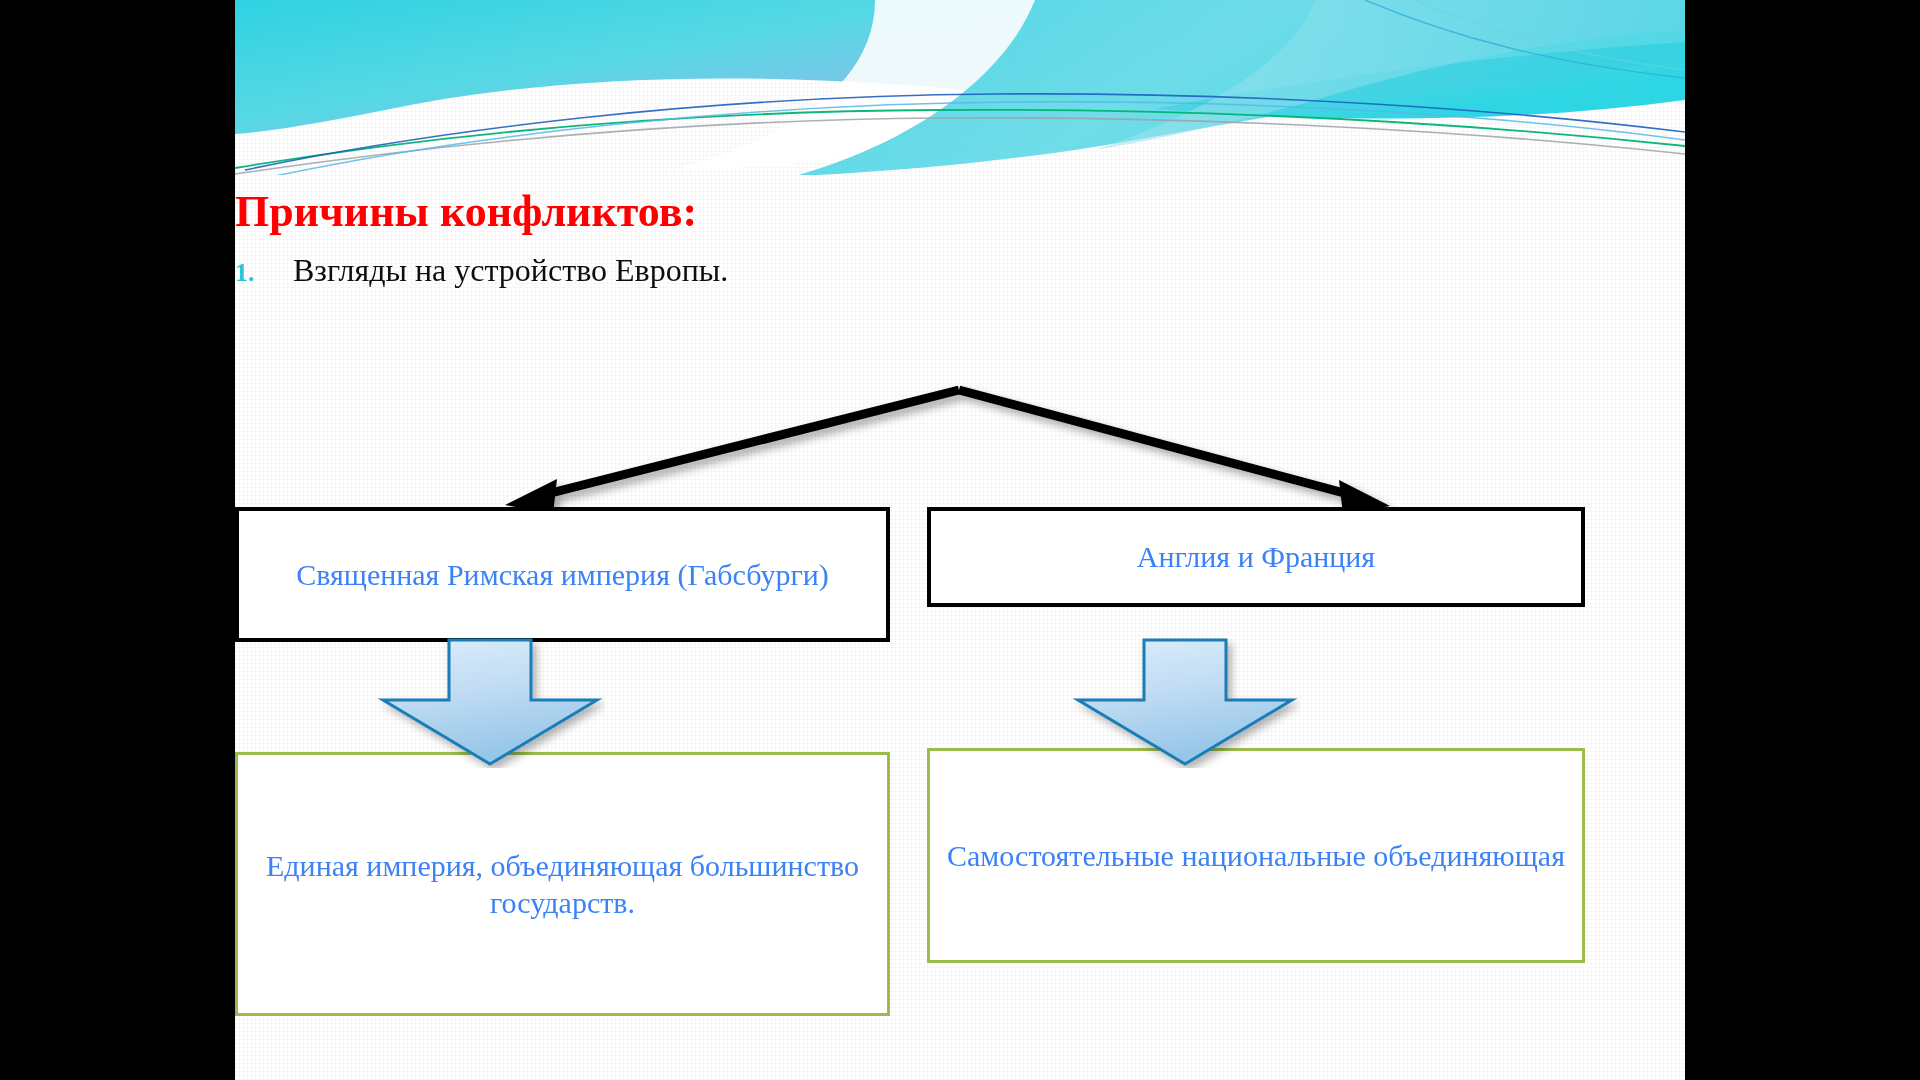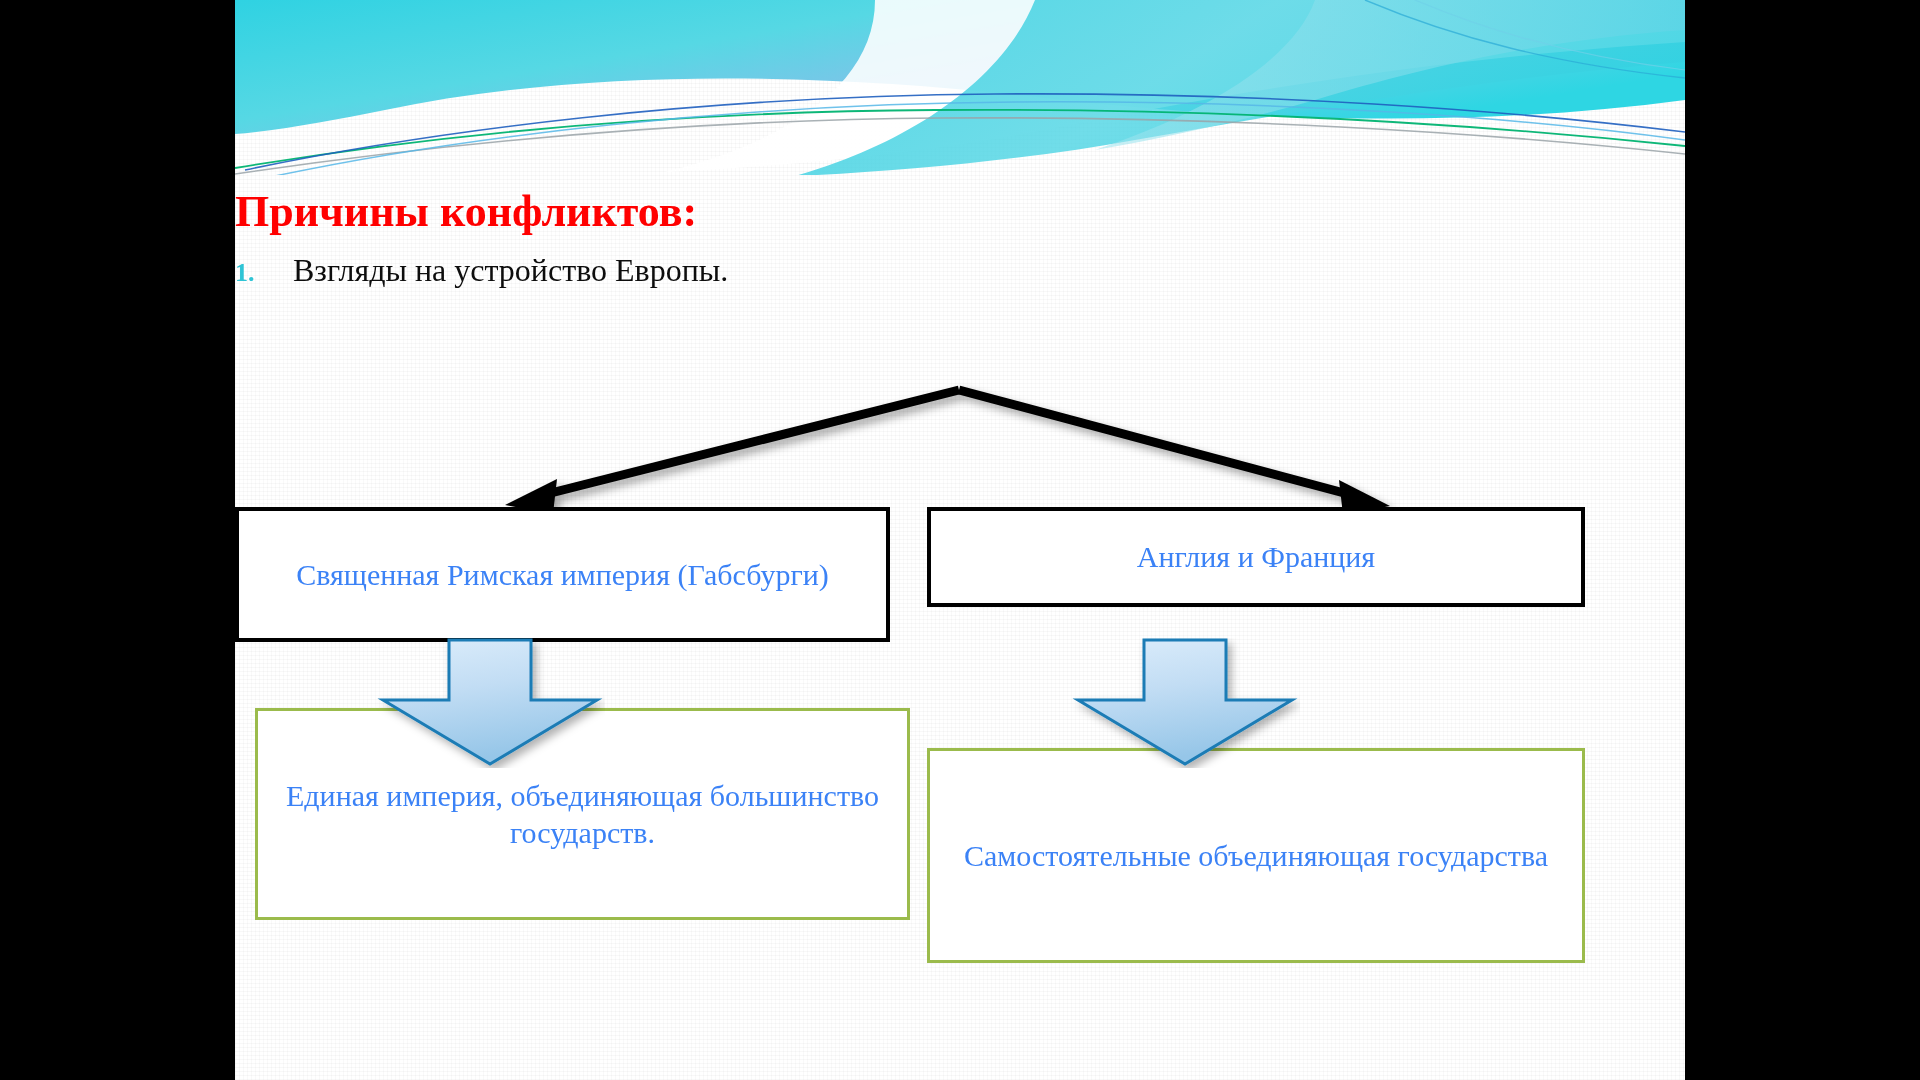--- a/index.html
+++ b/index.html
@@ -127,21 +127,21 @@
     color: #3b82f6;
     z-index: 5;
   }
   .node-box .label { line-height: 1.25; padding: 0 14px; }
 
   .box-black { border: 4px solid #000000; font-size: 30px; }
   .box-green { border: 3px solid #9bbb4c; font-size: 30px; }
 
   #box-hre   { left: 0px;   top: 507px; width: 655px; height: 135px; }
   #box-eng   { left: 692px; top: 507px; width: 658px; height: 100px; }
-  #box-unity { left: 0px;   top: 708px; width: 655px; height: 212px; margin-left: 20px; }
+  #box-unity { left: 0px;   top: 752px; width: 655px; height: 264px; }
   #box-nat   { left: 692px; top: 748px; width: 658px; height: 215px; }
 
   
   .block-arrow {
     position: absolute;
     z-index: 6;
     pointer-events: none;
   }
   #arrow-left  { left: 140px; top: 638px; width: 230px; height: 130px; }
   #arrow-right { left: 835px; top: 638px; width: 230px; height: 130px; }
@@ -228,21 +228,21 @@
 
       <div class="node-box box-black" id="box-eng">
         <span class="label">Англия и Франция</span>
       </div>
 
       <div class="node-box box-green" id="box-unity">
         <span class="label">Единая империя, объединяющая большинство государств.</span>
       </div>
 
       <div class="node-box box-green" id="box-nat">
-        <span class="label">Самостоятельные объединяющая государства</span>
+        <span class="label">Самостоятельные национальные объединяющая</span>
       </div>
 
       <svg class="block-arrow" id="arrow-left" viewBox="0 0 230 130" xmlns="http://www.w3.org/2000/svg">
         <defs>
           <linearGradient id="gArrowL" x1="0" y1="0" x2="0.25" y2="1">
             <stop offset="0" stop-color="#dcedfb"></stop>
             <stop offset="0.45" stop-color="#c2ddf4"></stop>
             <stop offset="1" stop-color="#96c6e8"></stop>
           </linearGradient>
           <filter id="arrShadowL" x="-30%" y="-30%" width="180%" height="180%">

